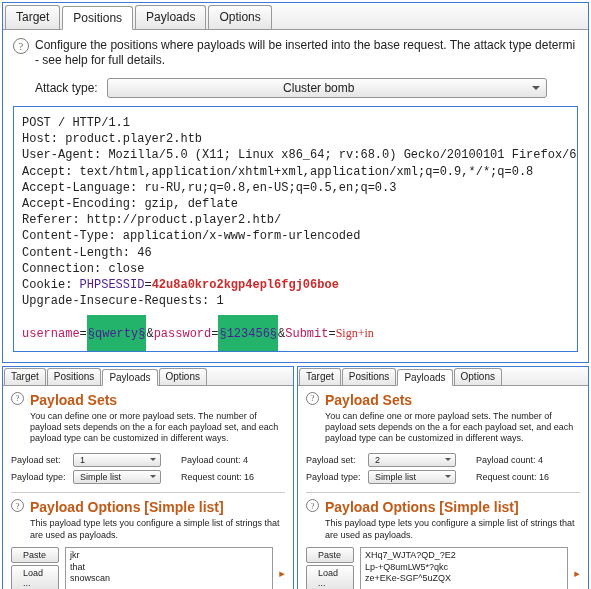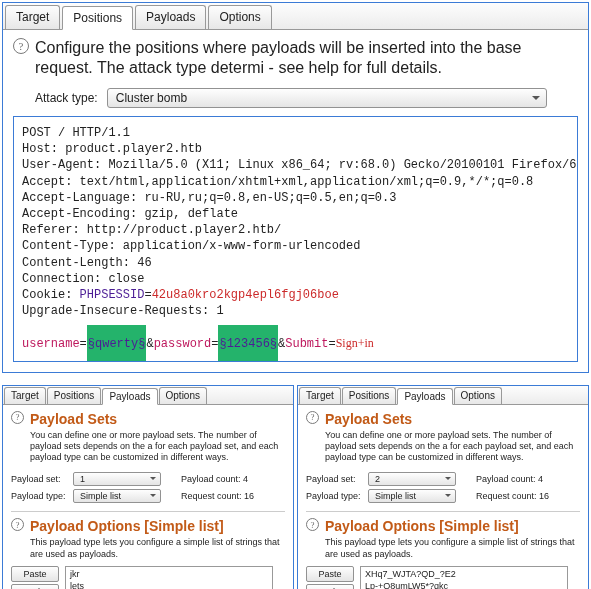--- a/index.html
+++ b/index.html
@@ -1,51 +1,51 @@
 <!DOCTYPE html>
 <html><head>
 <meta charset="utf-8">
 <style>
   *{box-sizing:border-box;margin:0;padding:0;}
   body{font-family:Arial,Helvetica,sans-serif;font-size:11px;color:#222;background:#fff;padding:2px;width:591px;}
-  .panel{border:1px solid #3b7bd6;background:#fff;margin-bottom:12px;}
+  .panel{border:1px solid #3b7bd6;background:#fff;margin-bottom:3px;}
   .tabs{display:flex;border-bottom:1px solid #999;background:linear-gradient(#fdfdfd,#ececec);}
   .tab{padding:4px 10px;border:1px solid #999;border-bottom:none;margin:2px 0 0 2px;border-radius:3px 3px 0 0;background:linear-gradient(#fdfdfd,#e7e7e7);cursor:pointer;font-size:12px;}
   .tab.active{background:#fff;position:relative;top:1px;border-bottom:1px solid #fff;}
   .content{padding:8px 10px 10px 10px;}
   .help-row{display:flex;align-items:flex-start;gap:6px;}
   .q-icon{width:16px;height:16px;border:1.5px solid #7a7a7a;border-radius:50%;display:flex;align-items:center;justify-content:center;font-size:11px;color:#6c6c6c;flex:0 0 16px;font-family:Georgia,serif;}
   .title{color:#c25a17;font-size:13px;font-weight:bold;margin-bottom:3px;}
-  .desc{font-size:16px;color:#222;line-height:1.25;margin-bottom:10px;}
+  .desc{font-size:12px;color:#222;line-height:1.25;margin-bottom:10px;}
   .row-label{font-size:12px;margin-right:6px;}
-  .dropdown{display:inline-block;border:1px solid #929292;background:linear-gradient(#fefefe,#e5e5e5);padding:2px 24px 2px 8px;border-radius:3px;position:relative;font-size:12px;min-width:150px;}
+  .dropdown{display:inline-block;border:1px solid #929292;background:linear-gradient(#fefefe,#e5e5e5);padding:2px 24px 2px 8px;border-radius:3px;position:relative;font-size:12px;min-width:150px;text-align:center;}
   .dropdown::after{content:"";position:absolute;right:6px;top:50%;margin-top:-2px;border:4px solid transparent;border-top-color:#555;}
   .req-box{border:1px solid #3b7bd6;background:#fff;margin-top:8px;padding:8px;font-family:"Courier New",monospace;font-size:12px;line-height:1.35;white-space:pre;overflow:hidden;}
   .hl-cookie{color:#4c1d95;}
-  .hl-sess{color:#cc2a2a;}
+  .hl-sess{color:#cc2a2a;font-weight:bold;}
   .hl-key{color:#be185d;}
   .hl-mark{background:#24b36b;color:#4c1d95;padding:12px 1px;}
   .hl-sign{color:#cc2a2a;font-family:Liberation Serif, serif;}
   .bottom{display:flex;gap:3px;}
   .bottom .panel{flex:1;font-size:10px;}
   .bottom .tabs{font-size:10px;}
   .bottom .tab{font-size:10px;padding:2px 6px;margin:1px 0 0 1px;}
   .bottom .content{padding:6px 8px 8px 8px;}
   .bottom .title{font-size:14px;}
   .bottom .desc{font-size:9px;margin-bottom:6px;}
   .bottom .q-icon{width:13px;height:13px;font-size:9px;flex:0 0 13px;}
   .kv{display:flex;align-items:center;gap:4px;font-size:9px;margin:3px 0;}
   .kv label{min-width:58px;}
   .select-sm{border:1px solid #929292;background:linear-gradient(#fefefe,#e5e5e5);padding:1px 18px 1px 6px;border-radius:2px;position:relative;display:inline-block;min-width:88px;font-size:9px;}
   .select-sm::after{content:"";position:absolute;right:4px;top:50%;margin-top:-2px;border:3px solid transparent;border-top-color:#555;}
   .stat{margin-left:16px;}
   .section{border-top:1px solid #ccc;margin-top:8px;padding-top:6px;}
   .opt-row{display:flex;align-items:flex-start;gap:6px;}
   .btn-col{display:flex;flex-direction:column;gap:2px;width:48px;}
-  .btn{border:1px solid #929292;background:linear-gradient(#fefefe,#e5e5e5);border-radius:2px;padding:2px 0;font-size:9px;text-align:center;cursor:pointer;}
+  .btn{border:1px solid #929292;background:linear-gradient(#fefefe,#e5e5e5);border-radius:2px;padding:2px 11px;font-size:9px;cursor:pointer;}
   .listbox{flex:1;border:1px solid #999;background:#fff;min-height:56px;padding:2px;font-size:9px;overflow:hidden;}
   .listbox div{padding:0 2px;line-height:1.3;}
   .arrow{width:6px;font-size:11px;color:#c25a17;text-align:center;padding-top:20px;}
 </style>
 </head>
 <body>
 
 <div class="panel">
   <div class="tabs">
     <div class="tab">Target</div>
@@ -117,21 +117,21 @@
           </div>
         </div>
         <div class="opt-row">
           <div class="btn-col">
             <div class="btn">Paste</div>
             <div class="btn">Load ...</div>
 
           </div>
           <div class="listbox">
             <div>jkr</div>
-            <div>lets</div>
+            <div>that</div>
             <div>snowscan</div>
 
           </div>
           <div class="arrow">▸</div>
         </div>
 
       </div>
     </div>
   </div>
 

